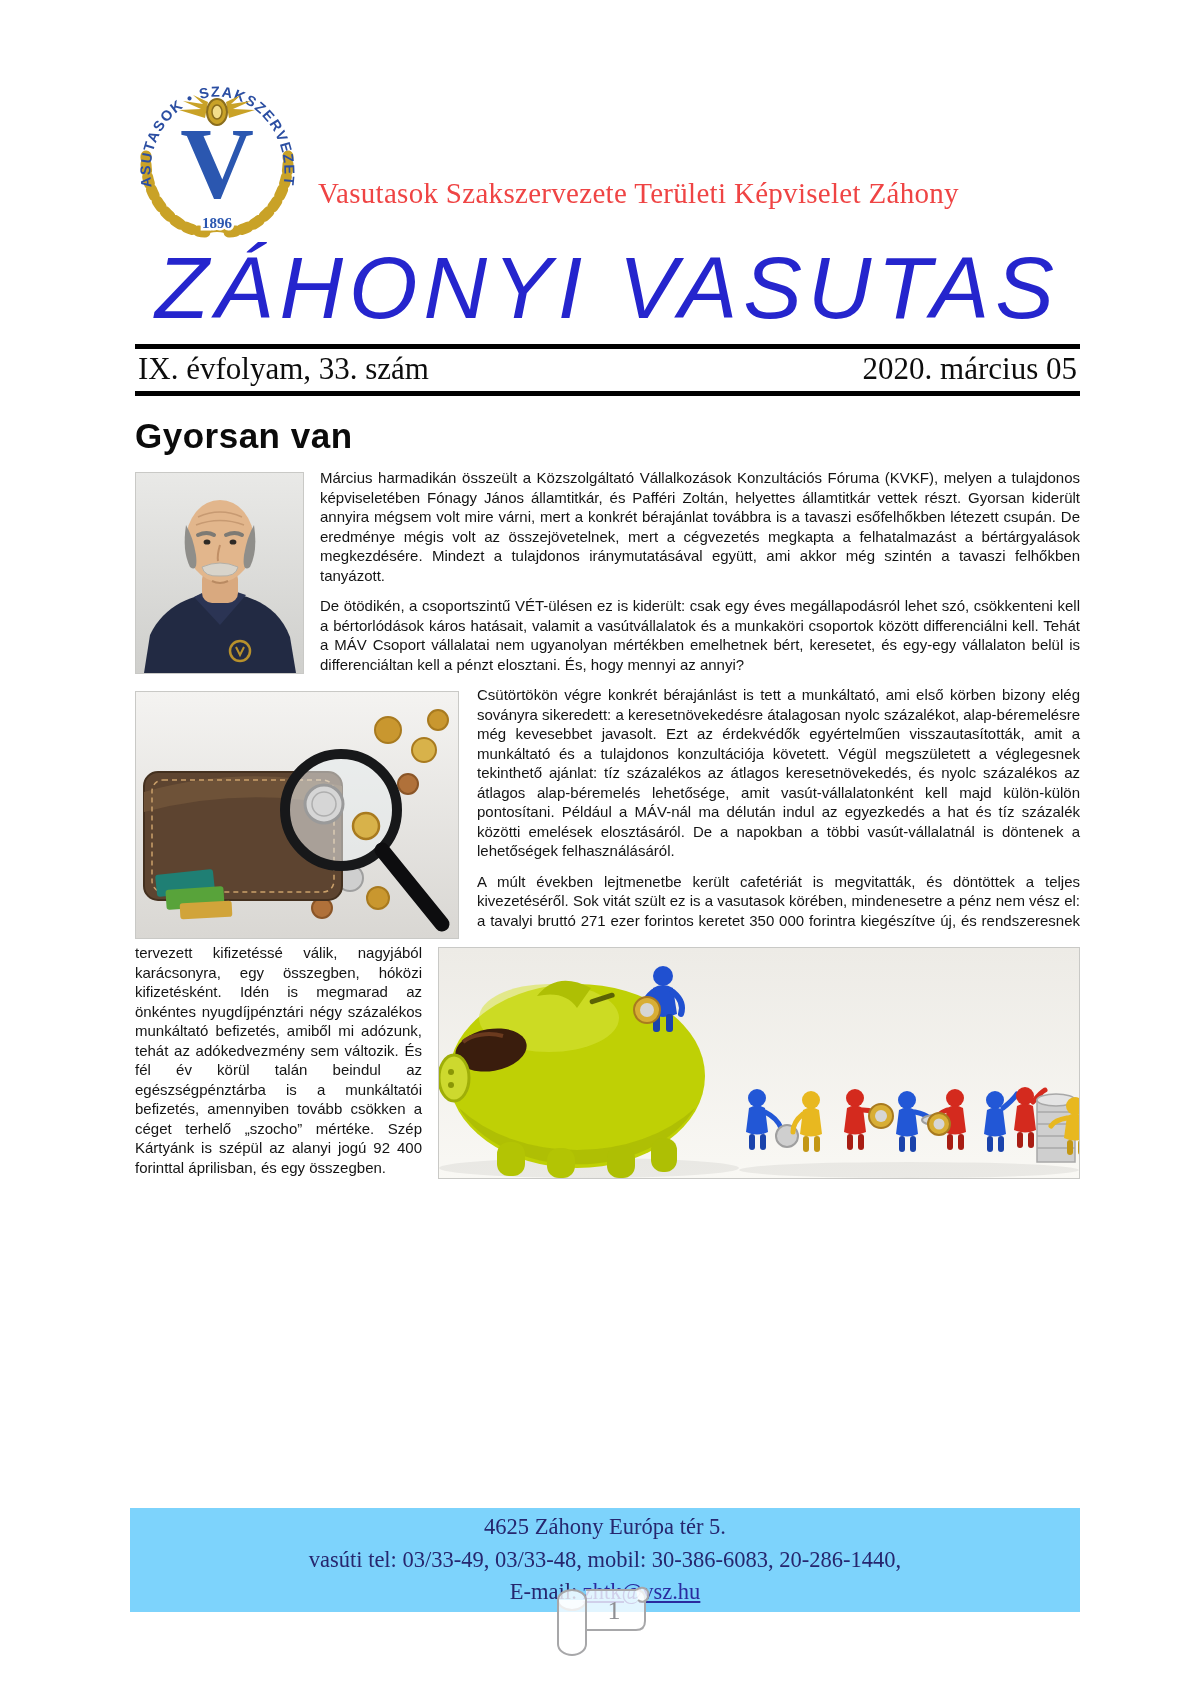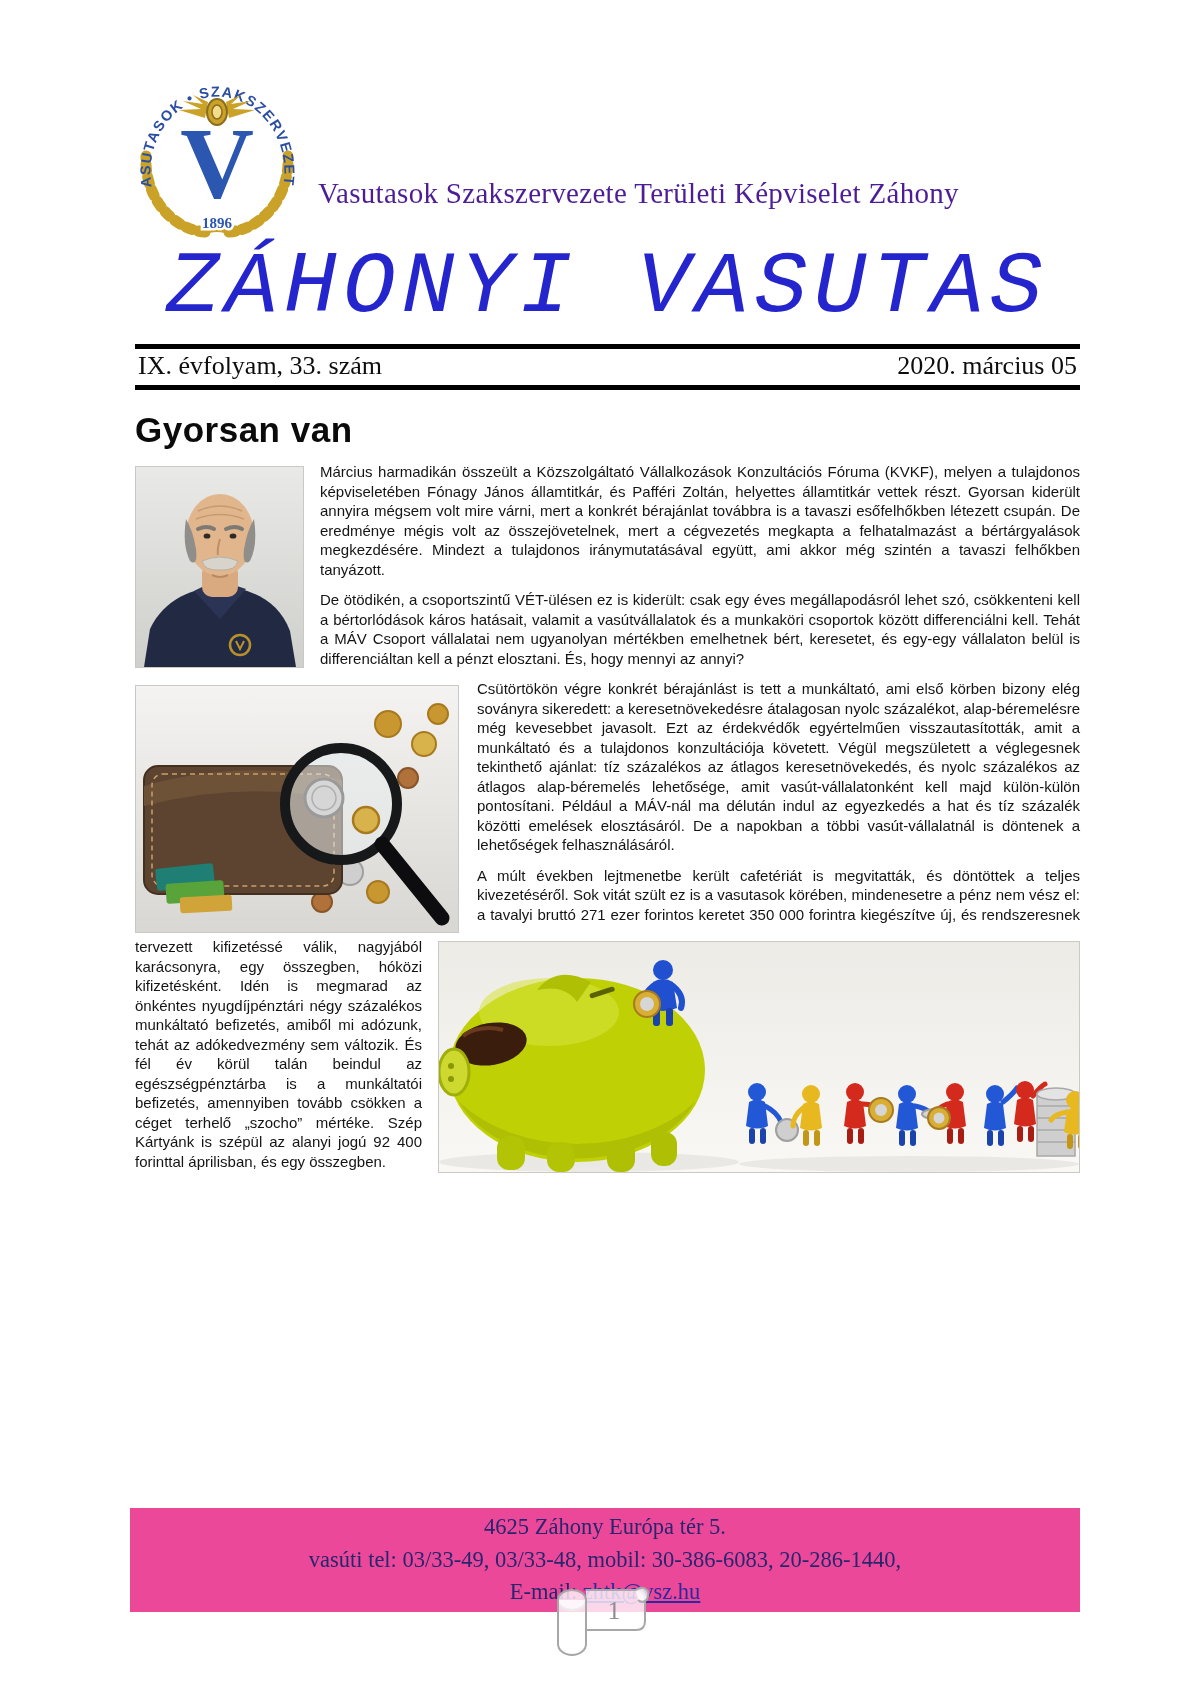--- a/index.html
+++ b/index.html
@@ -11,35 +11,35 @@
     font-family:"Liberation Sans", sans-serif;
     color:#141414;
     overflow:hidden;
   }
   .content{padding:0 120px 0 135px;}
   
   .header-row{display:flex;align-items:flex-end;gap:18px;padding-top:60px;}
   .logo-svg{flex:none;}
   .org-line{
     font-family:"Liberation Serif", serif;
-    font-size:29px;color:#4c1d95;
+    font-size:29px;color:#ef4444;
     padding-bottom:28px;letter-spacing:.3px;white-space:nowrap;
   }
   .masthead{
     margin-top:4px;text-align:center;
-    font-family:Liberation Mono, monospace;
+    font-family:Liberation Sans, sans-serif;
     font-style:italic;font-weight:500;
     font-size:88px;letter-spacing:6px;line-height:1.05;
     white-space:nowrap;
   }
   .issue-bar{
     margin-top:10px;
     border-top:5px solid #000;border-bottom:5px solid #000;
     display:flex;justify-content:space-between;align-items:baseline;
-    font-family:"Liberation Serif", serif;font-size:26px;color:#0d0d0d;
+    font-family:"Liberation Serif", serif;font-size:31px;color:#0d0d0d;
     padding:2px 3px 4px 3px;
   }
   
   .article-title{
     font-size:35px;font-weight:bold;letter-spacing:.5px;
     margin:20px 0 12px 0;color:#0b0b0b;
   }
   .article p{
     margin:0 0 11px 0;
     font-size:15px;line-height:1.3;text-align:justify;
@@ -288,21 +288,21 @@
                 <path d="M -8,12 q -12,2 -16,8" stroke="#e8b820" stroke-width="5" fill="none" stroke-linecap="round"></path>
               </g>
           </g>
         </g>
       </svg>
 
       <p>A múlt években lejtmenetbe került cafetériát is megvitatták, és döntöttek a teljes kivezetéséről. Sok vitát szült ez is a vasutasok körében, mindenesetre a pénz nem vész el: a tavalyi bruttó 271 ezer forintos keretet 350 000 forintra kiegészítve új, és rendszeresnek tervezett kifizetéssé válik, nagyjából karácsonyra, egy összegben, hóközi kifizetésként. Idén is megmarad az önkéntes nyugdíjpénztári négy százalékos munkáltató befizetés, amiből mi adózunk, tehát az adókedvezmény sem változik. És fél év körül talán beindul az egészségpénztárba is a munkáltatói befizetés, amennyiben tovább csökken a céget terhelő „szocho” mértéke. Szép Kártyánk is szépül az alanyi jogú 92 400 forinttal áprilisban, és egy összegben.</p>
     </div>
   </div>
 
-  <div class="footer-box" style="background:#ec4899;color:#26266e">
+  <div class="footer-box" style="background:#7dd3fc;color:#26266e">
     <div class="line">4625 Záhony Európa tér 5.</div>
     <div class="line">vasúti tel: 03/33-49, 03/33-48, mobil: 30-386-6083, 20-286-1440,</div>
     <div class="line">
       <span>E-mail:</span>
       <a class="email-link" href="#" style="color:#2a2a9e">zhtk@vsz.hu</a>
     </div>
   </div>
 
   <svg class="page-scroll" width="120" height="90" viewBox="0 0 120 90">
     <g fill="rgba(255,255,255,0.78)" stroke="#a7a7a9" stroke-width="2">

